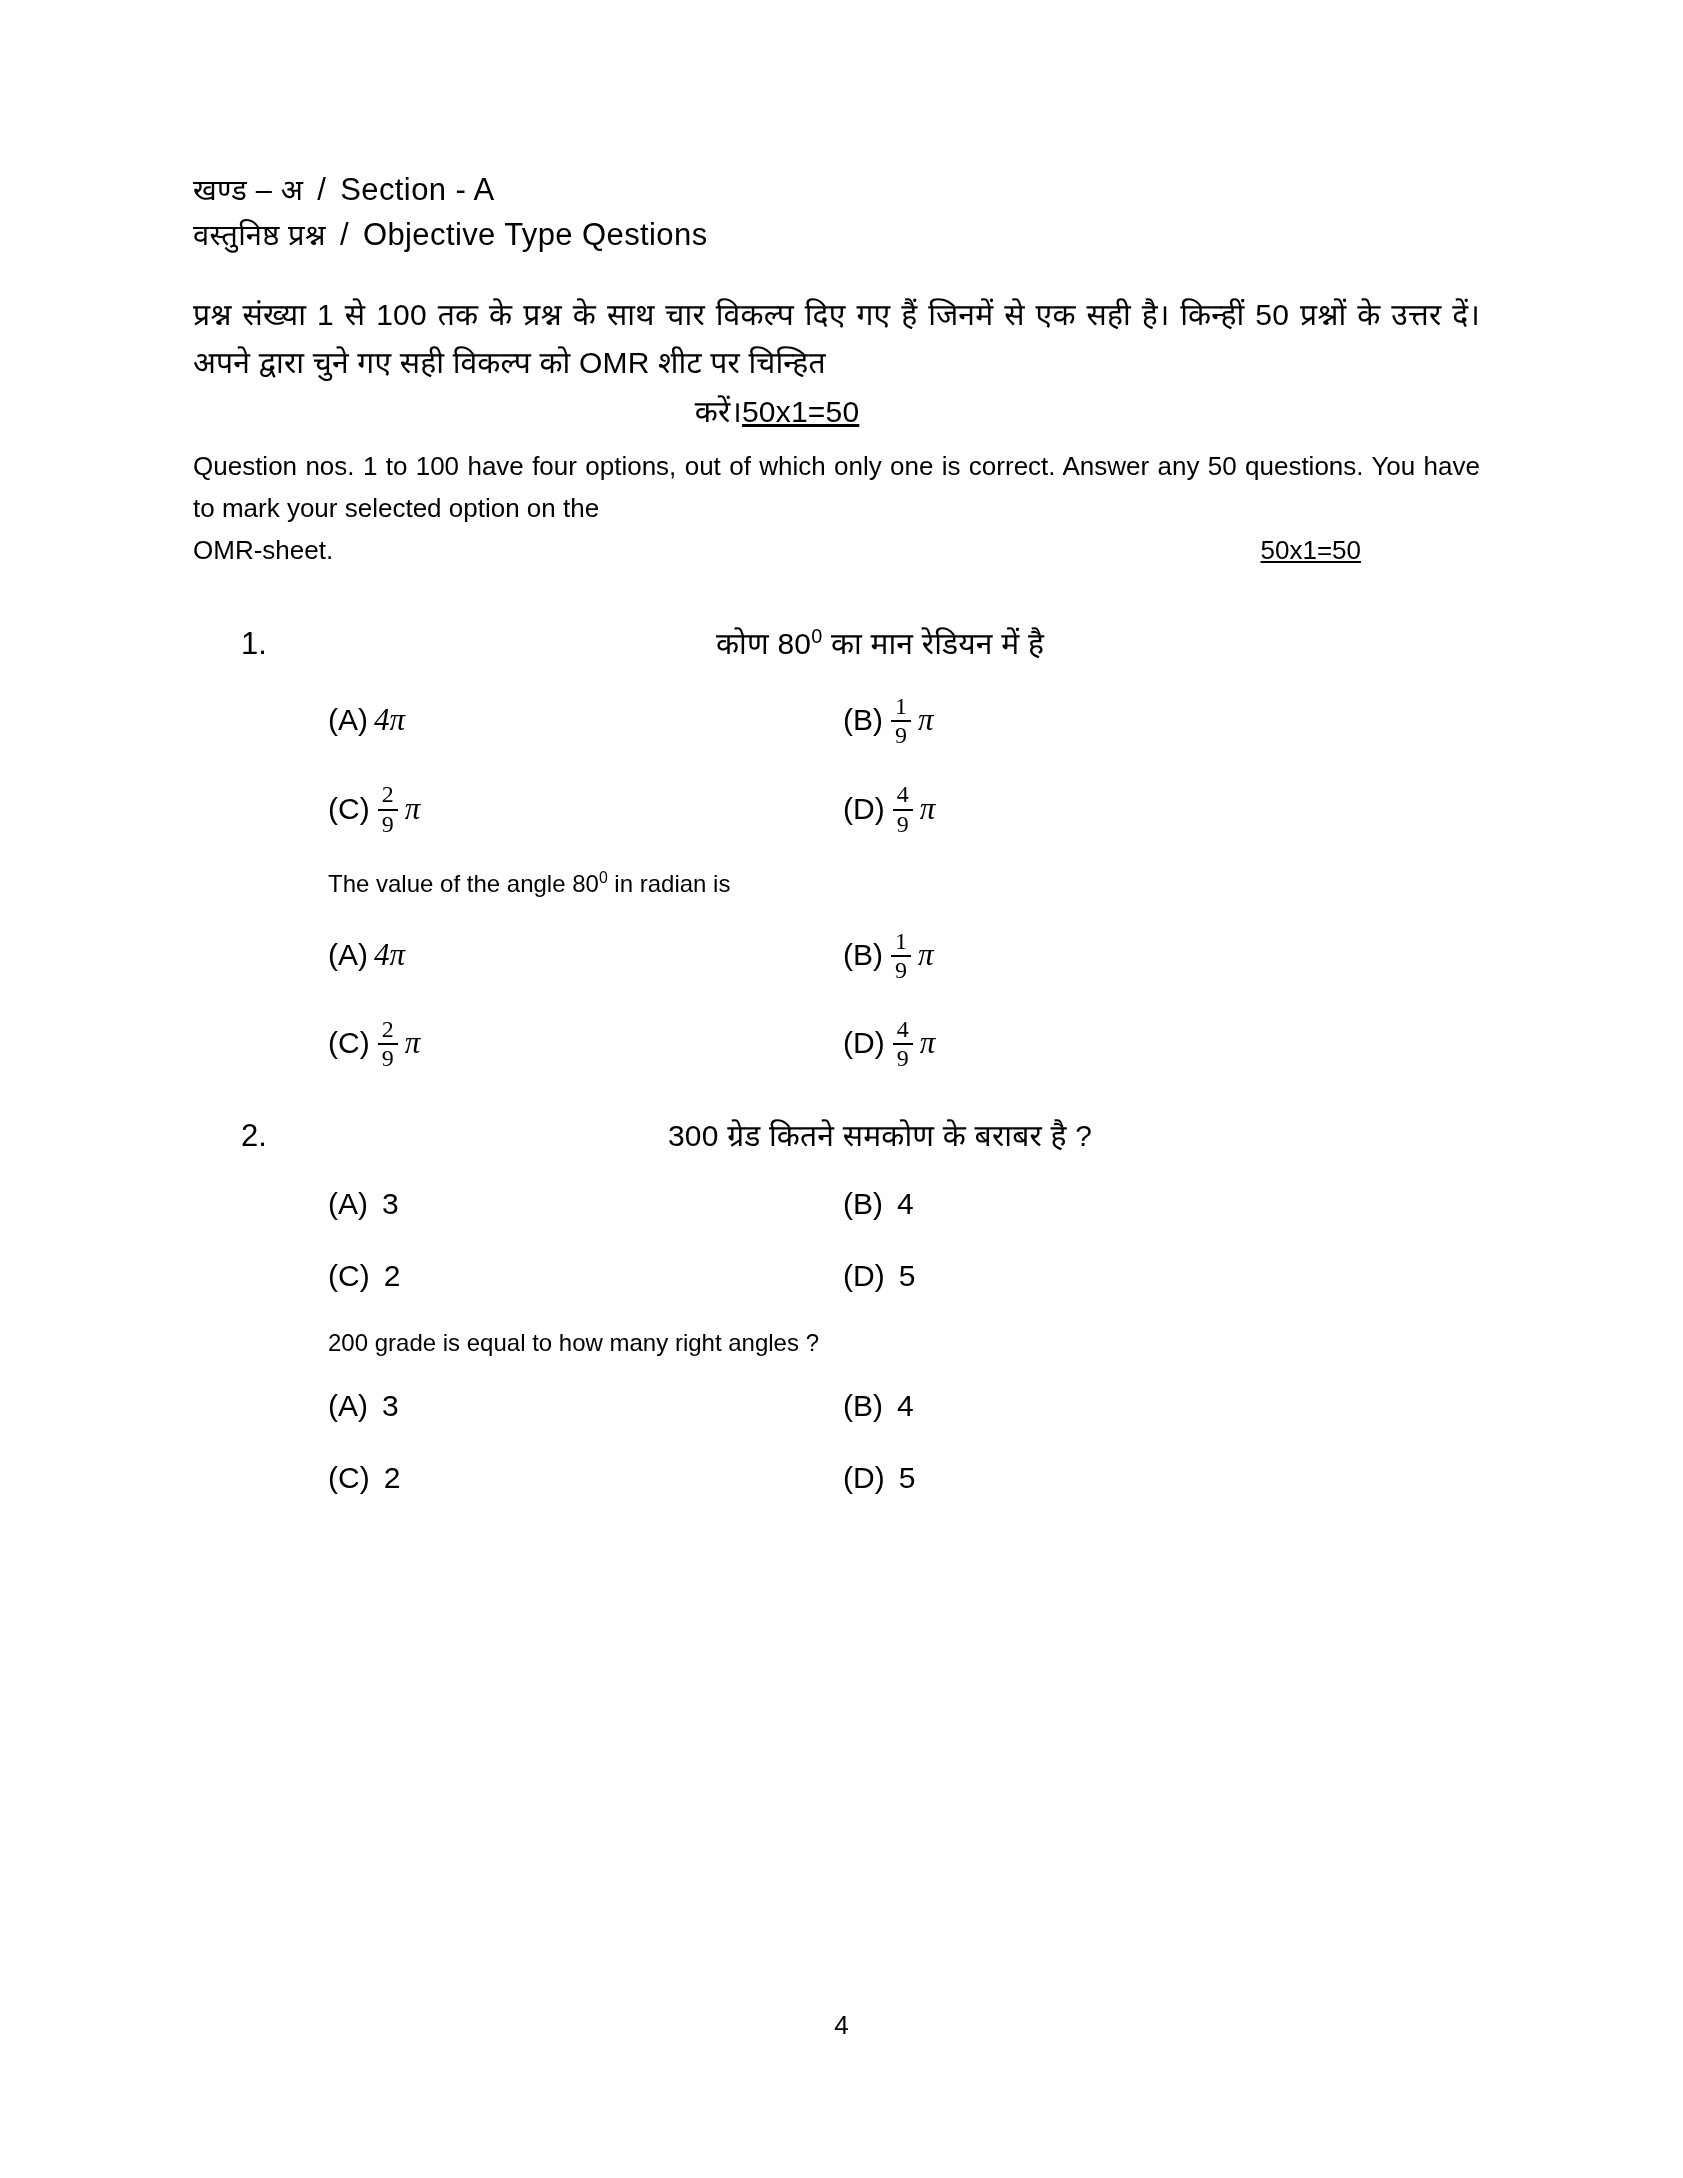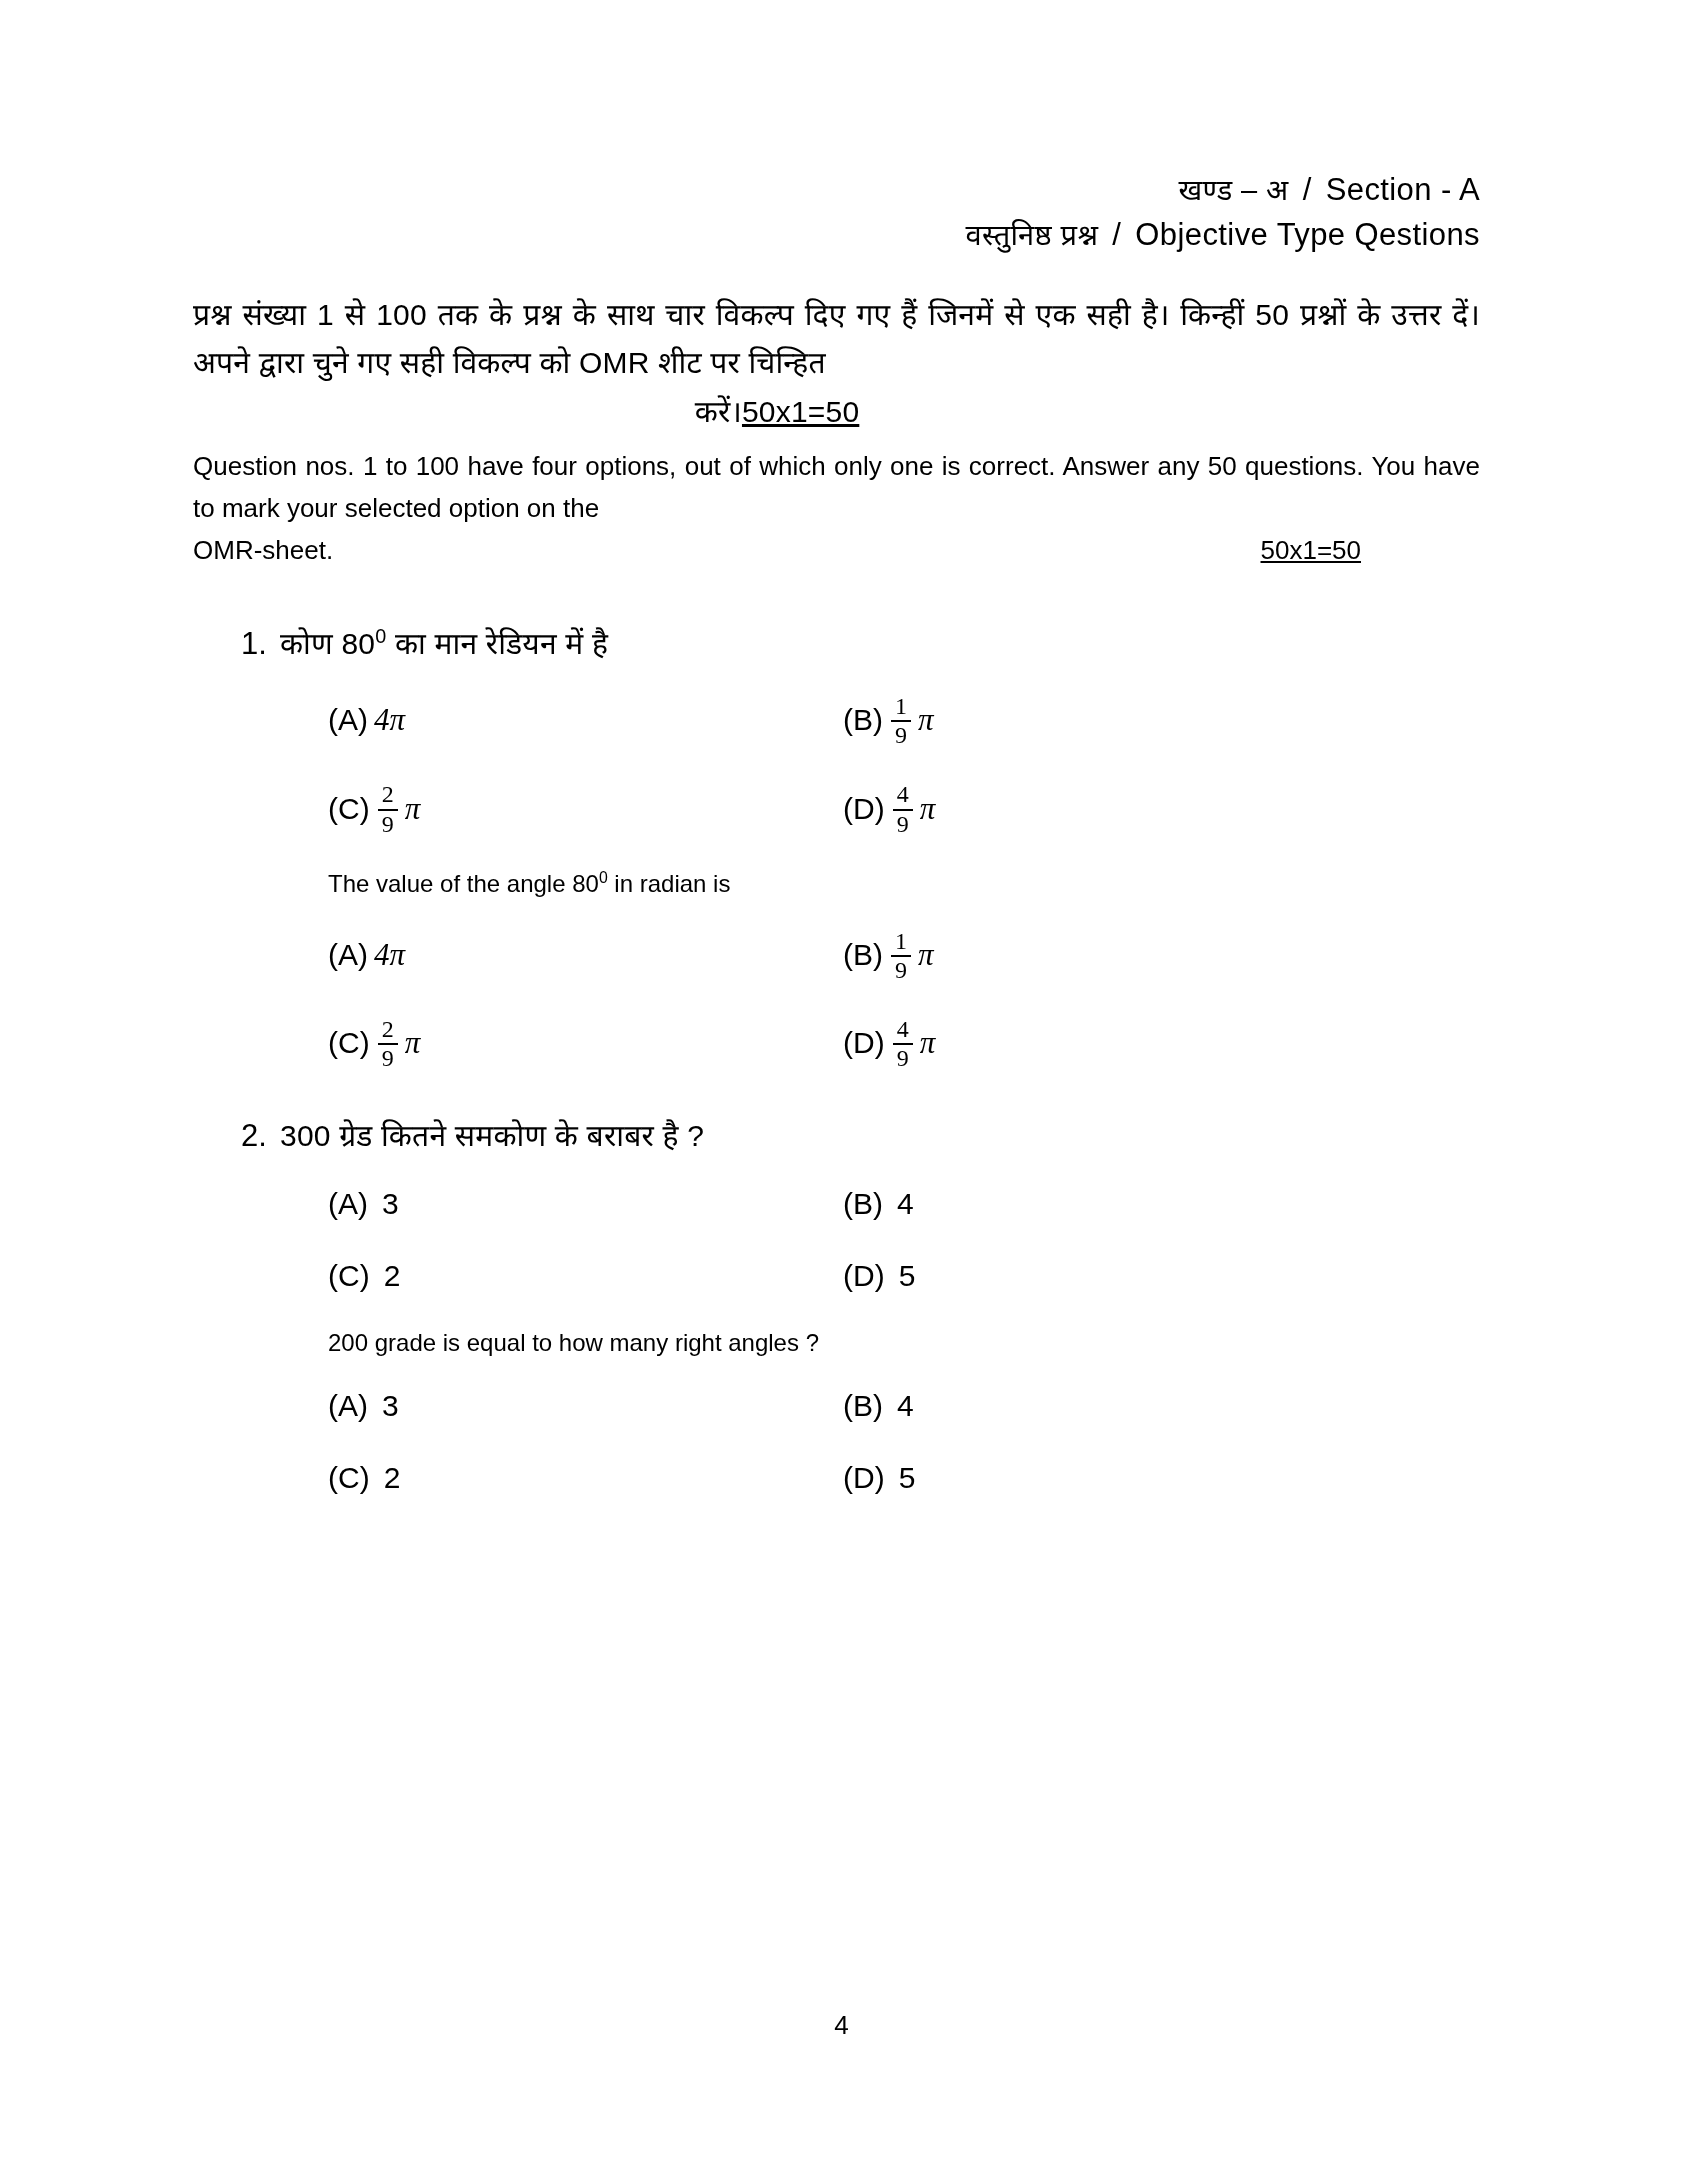--- a/index.html
+++ b/index.html
@@ -24,21 +24,21 @@
   }
   .content {
     position: absolute;
     left: 193px;
     top: 168px;
     width: 1287px;
   }
 
   
   .section-head {
-    text-align: right;
+    text-align: left;
     font-size: 31px;
     line-height: 1.45;
     letter-spacing: 0.4px;
   }
   .section-head .line {
     display: block;
     white-space: pre;
   }
   .head-hi { font-size: 29px; }
   .slash { padding: 0 14px; }
@@ -82,21 +82,21 @@
   }
   .qnum {
     width: 87px;
     flex: none;
     text-align: left;
     padding-left: 48px;
     box-sizing: border-box;
     font-size: 31px;
   }
   .qtext { flex: 1; }
-  .qtext-hi { letter-spacing: 0.2px; }
+  .qtext-hi { letter-spacing: 0.2px; text-align: center; }
   .sub { font-size: 0.66em; vertical-align: super; line-height: 0; }
 
   .opts {
     margin-top: 30px;
     margin-left: 135px;
   }
   .optrow {
     display: flex;
     align-items: center;
     margin-bottom: 26px;

